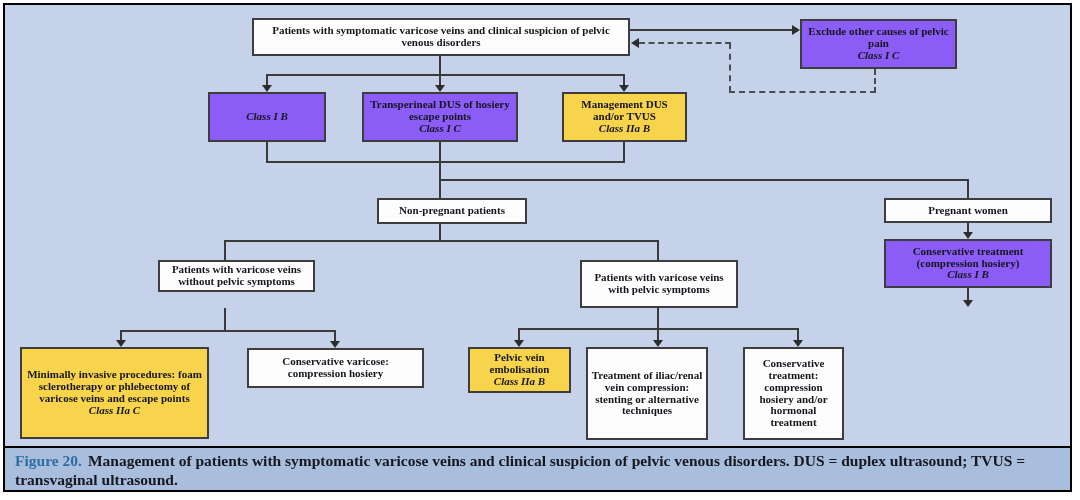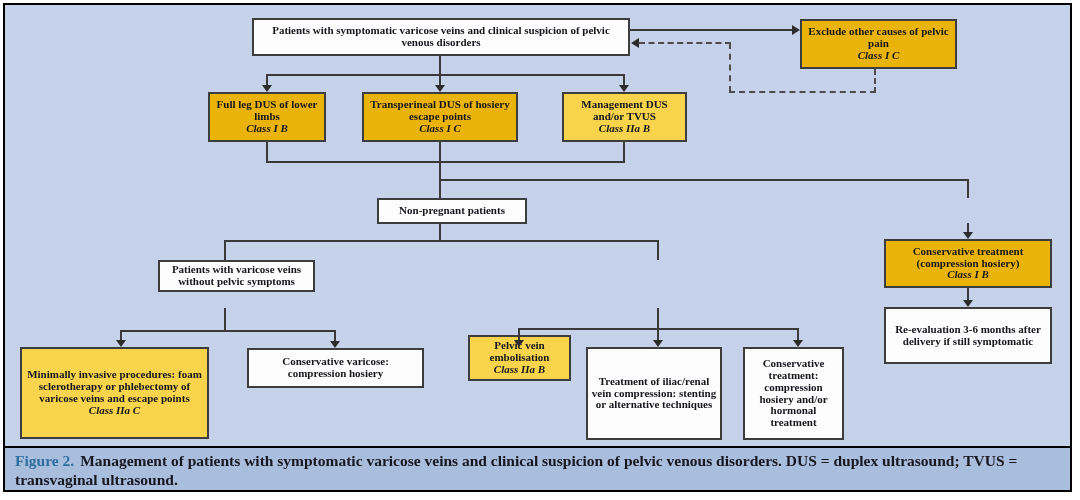--- a/index.html
+++ b/index.html
@@ -9,21 +9,21 @@
          border:2px solid #000;background:#c6d2e9;box-sizing:border-box;}
   .caption{position:absolute;left:3px;top:446px;width:1069px;height:46px;
            border:2px solid #000;background:#a9bddd;box-sizing:border-box;
            padding:3px 10px;font-size:15.5px;font-weight:bold;color:#17171f;line-height:1.25;}
   .caption .fig-label{color:#2d6f9e;margin-right:6px;}
   .node{position:absolute;box-sizing:border-box;border:2px solid #3d3d3d;
         display:flex;flex-direction:column;align-items:center;justify-content:center;
         text-align:center;font-size:11px;font-weight:bold;color:#15151d;
         line-height:1.08;padding:2px 3px;}
   .white{background:#fdfdfd;}
-  .green{background:#eab308;}
+  .green{background:#8b5cf6;}
   .yellow{background:#f7d44c;}
   .clab{display:block;font-style:italic;}
   .ln{position:absolute;background:#3a3a3a;}
   .dh{position:absolute;height:0;border-top:2px dashed #4c4c4c;}
   .dv{position:absolute;width:0;border-left:2px dashed #4c4c4c;}
   .arr-d{position:absolute;width:0;height:0;border-left:5px solid transparent;
          border-right:5px solid transparent;border-top:7px solid #2c2c2c;}
   .arr-r{position:absolute;width:0;height:0;border-top:5px solid transparent;
          border-bottom:5px solid transparent;border-left:8px solid #2c2c2c;}
   .arr-l{position:absolute;width:0;height:0;border-top:5px solid transparent;
@@ -38,74 +38,76 @@
   <div class="node white" style="left:252px;top:18px;width:378px;height:38px;">
     <span>Patients with symptomatic varicose veins and clinical suspicion of pelvic venous disorders</span>
   </div>
 
   <div class="node green" style="left:800px;top:19px;width:157px;height:50px;">
     <span>Exclude other causes of pelvic pain</span>
     <span class="clab">Class I C</span>
   </div>
 
   <div class="node green" style="left:208px;top:92px;width:118px;height:50px;">
-    <span>Full leg DUS of lower limbs</span>
     <span class="clab">Class I B</span>
   </div>
 
   <div class="node green" style="left:362px;top:92px;width:156px;height:50px;">
     <span>Transperineal DUS of hosiery escape points</span>
     <span class="clab">Class I C</span>
   </div>
 
   <div class="node yellow" style="left:562px;top:92px;width:125px;height:50px;">
     <span>Management DUS and/or TVUS</span>
     <span class="clab">Class IIa B</span>
   </div>
 
   <div class="node white" style="left:377px;top:198px;width:150px;height:26px;">
     <span>Non-pregnant patients</span>
   </div>
 
+  <div class="node white" style="left:884px;top:198px;width:168px;height:25px;">
+    <span>Pregnant women</span>
+  </div>
 
   <div class="node white" style="left:158px;top:260px;width:157px;height:32px;">
     <span>Patients with varicose veins without pelvic symptoms</span>
   </div>
 
+  <div class="node white" style="left:580px;top:260px;width:158px;height:48px;">
+    <span>Patients with varicose veins with pelvic symptoms</span>
+  </div>
 
   <div class="node yellow" style="left:20px;top:347px;width:189px;height:92px;">
     <span>Minimally invasive procedures: foam sclerotherapy or phlebectomy of varicose veins and escape points</span>
     <span class="clab">Class IIa C</span>
   </div>
 
   <div class="node white" style="left:247px;top:348px;width:177px;height:40px;">
     <span>Conservative varicose: compression hosiery</span>
   </div>
 
-  <div class="node yellow" style="left:468px;top:335px;width:103px;height:46px;">
+  <div class="node yellow" style="left:468px;top:347px;width:103px;height:46px;">
     <span>Pelvic vein embolisation</span>
     <span class="clab">Class IIa B</span>
   </div>
 
-  <div class="node white" style="left:586px;top:347px;width:136px;height:93px;">
+  <div class="node white" style="left:586px;top:347px;width:122px;height:93px;">
     <span>Treatment of iliac/renal vein compression: stenting or alternative techniques</span>
   </div>
 
   <div class="node white" style="left:743px;top:347px;width:101px;height:93px;">
     <span>Conservative treatment: compression hosiery and/or hormonal treatment</span>
   </div>
 
   <div class="node green" style="left:884px;top:239px;width:168px;height:49px;">
     <span>Conservative treatment (compression hosiery)</span>
     <span class="clab">Class I B</span>
   </div>
 
-  <div class="node white" style="left:884px;top:307px;width:168px;height:57px;">
-    <span>Re-evaluation 3-6 months after delivery if still symptomatic</span>
-  </div>
 
   <div class="ln" style="left:439px;top:56px;width:2px;height:18px;"></div>
   <div class="ln" style="left:266px;top:74px;width:359px;height:2px;"></div>
   <div class="ln" style="left:266px;top:74px;width:2px;height:12px;"></div>
   <div class="arr-d" style="left:262px;top:85px;"></div>
   <div class="ln" style="left:439px;top:74px;width:2px;height:12px;"></div>
   <div class="arr-d" style="left:435px;top:85px;"></div>
   <div class="ln" style="left:623px;top:74px;width:2px;height:12px;"></div>
   <div class="arr-d" style="left:619px;top:85px;"></div>
 
@@ -147,15 +149,15 @@
   <div class="ln" style="left:630px;top:29px;width:163px;height:2px;"></div>
   <div class="arr-r" style="left:792px;top:25px;"></div>
 
   <div class="dv" style="left:874px;top:69px;height:24px;"></div>
   <div class="dh" style="left:729px;top:91px;width:147px;"></div>
   <div class="dv" style="left:729px;top:43px;height:49px;"></div>
   <div class="dh" style="left:639px;top:42px;width:92px;"></div>
   <div class="arr-l" style="left:631px;top:38px;"></div>
 
   <div class="caption">
-    <span class="fig-label">Figure 2.</span><span>Management of patients with symptomatic varicose veins and clinical suspicion of pelvic venous disorders. DUS = duplex ultrasound; TVUS = transvaginal ultrasound.</span>
+    <span class="fig-label">Figure 20.</span><span>Management of patients with symptomatic varicose veins and clinical suspicion of pelvic venous disorders. DUS = duplex ultrasound; TVUS = transvaginal ultrasound.</span>
   </div>
 </div>
 
 </body></html>

